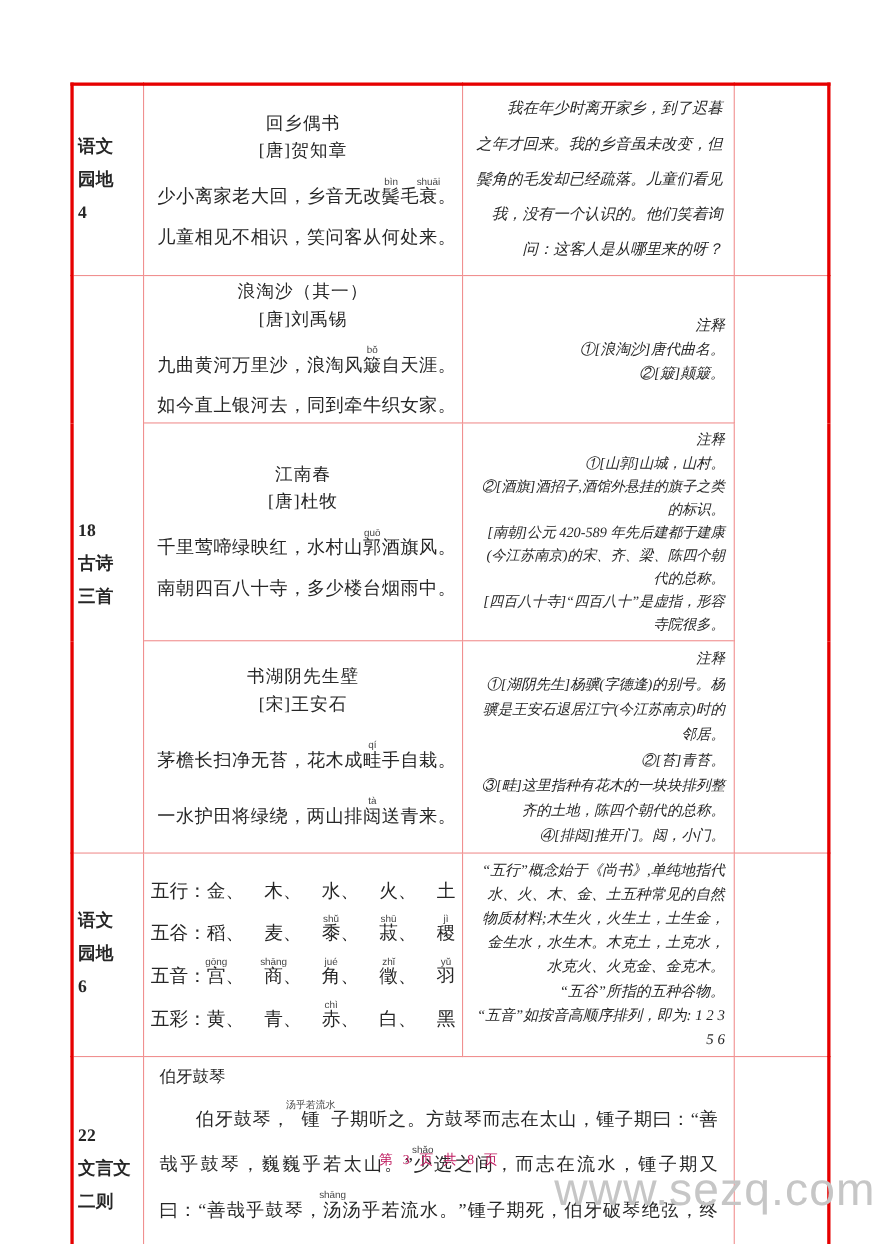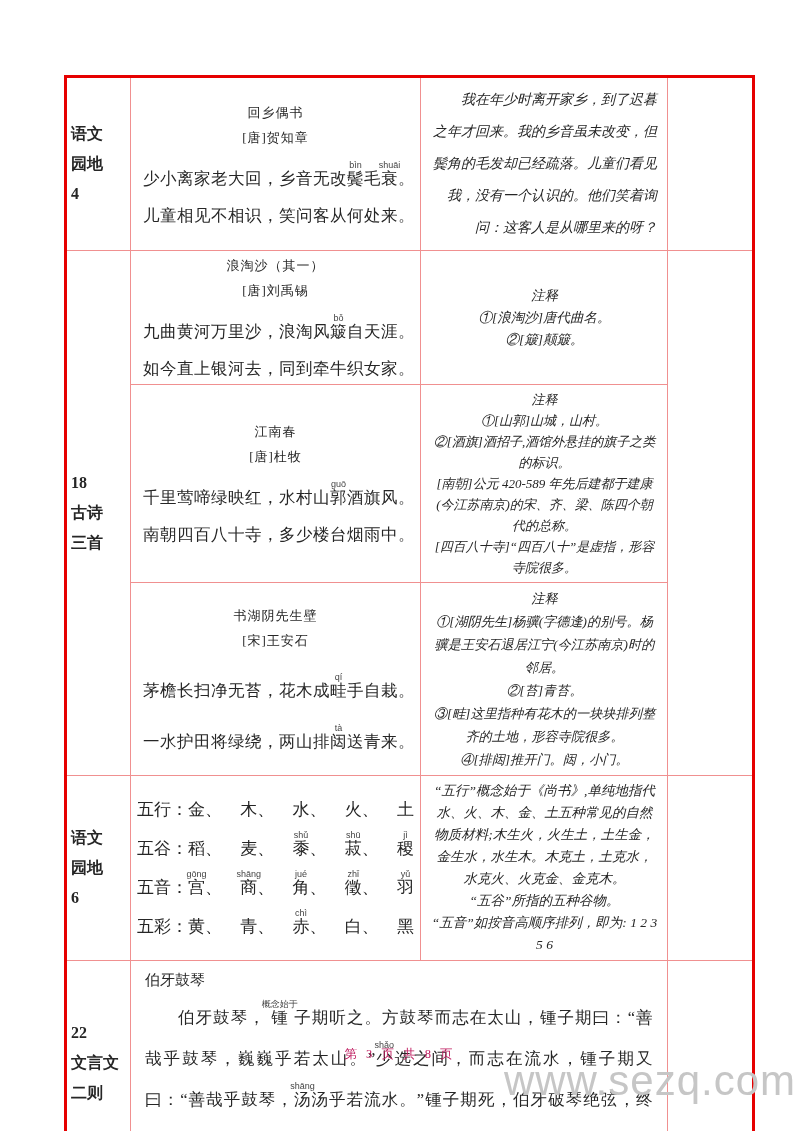--- a/index.html
+++ b/index.html
@@ -39,21 +39,21 @@
 
   .label-cell{
     text-align:left;
     font-weight:bold;
     font-size:16px;
   }
   .label-cell div{line-height:30px;}
 
   .poem-cell{text-align:center;}
   .poem-title,.poem-author{
-    font-size:13px;
+    font-size:16px;
     line-height:25px;
     letter-spacing:1px;
   }
   .poem-line{
     text-align:left;
     font-size:16.5px;
     letter-spacing:0.5px;
     line-height:26px;
     padding:0 8px;
     margin-top:11px;
@@ -66,21 +66,21 @@
     letter-spacing:0;
     color:#444;
   }
 
   .kai{font-style:italic;}
   .note-cell{
     vertical-align:middle;
     padding:4px 8px 4px 9px;
     font-size:13.5px;
     line-height:22px;
-    text-align:center;
+    text-align:right;
   }
   .note-cell .note-line{margin:0;}
   tr.r3 .note-cell{font-size:13px;line-height:21px;}
   tr.r4 .note-cell{font-size:13.2px;line-height:23px;}
 
   .trans-cell{
     vertical-align:top;
     padding:6px 10px;
     font-size:14px;
     line-height:32px;
@@ -208,21 +208,21 @@
       <td class="poem-cell">
         <div class="poem-title">书湖阴先生壁</div>
         <div class="poem-author">[宋]王安石</div>
         <div class="poem-line">茅檐长扫净无苔，花木成<ruby>畦<rt>qí</rt></ruby>手自栽。</div>
         <div class="poem-line">一水护田将绿绕，两山排<ruby>闼<rt>tà</rt></ruby>送青来。</div>
       </td>
       <td class="note-cell kai notes-block">
         <p class="note-line">注释</p>
         <p class="note-line">①[湖阴先生]杨骥(字德逢)的别号。杨骥是王安石退居江宁(今江苏南京)时的邻居。</p>
         <p class="note-line">②[苔]青苔。</p>
-        <p class="note-line">③[畦]这里指种有花木的一块块排列整齐的土地，形容寺院很多。</p>
+        <p class="note-line">③[畦]这里指种有花木的一块块排列整齐的土地，陈四个朝代的总称。</p>
         <p class="note-line">④[排闼]推开门。闼，小门。</p>
       </td>
     </tr>
 
     <tr class="r5">
       <td class="label-cell">
         <div>语文</div>
         <div>园地</div>
         <div>6</div>
       </td>
@@ -241,21 +241,21 @@
     </tr>
 
     <tr class="r6">
       <td class="label-cell">
         <div>22</div>
         <div>文言文</div>
         <div>二则</div>
       </td>
       <td class="wenyan-cell" colspan="2">
         <div class="wenyan-title">伯牙鼓琴</div>
-        <p class="wenyan-body">伯牙鼓琴，<ruby>锺<rt>概念始于</rt></ruby>子期听之。方鼓琴而志在太山，锺子期曰：“善哉乎鼓琴，巍巍乎若太山。”<ruby>少<rt>shǎo</rt></ruby>选之间，而志在流水，锺子期又曰：“善哉乎鼓琴，<ruby>汤<rt>shāng</rt></ruby>汤乎若流水。”锺子期死，伯牙破琴绝弦，终身不复鼓琴，以为世无足复为鼓琴者。</p>
+        <p class="wenyan-body">伯牙鼓琴，<ruby>锺<rt>汤乎若流水</rt></ruby>子期听之。方鼓琴而志在太山，锺子期曰：“善哉乎鼓琴，巍巍乎若太山。”<ruby>少<rt>shǎo</rt></ruby>选之间，而志在流水，锺子期又曰：“善哉乎鼓琴，<ruby>汤<rt>shāng</rt></ruby>汤乎若流水。”锺子期死，伯牙破琴绝弦，终身不复鼓琴，以为世无足复为鼓琴者。</p>
       </td>
       <td></td>
     </tr>
   </tbody>
     </table>
 
   <div class="footer">第 3 页 共 8 页</div>
   <div class="watermark">www.sezq.com</div>
 
 </div>

